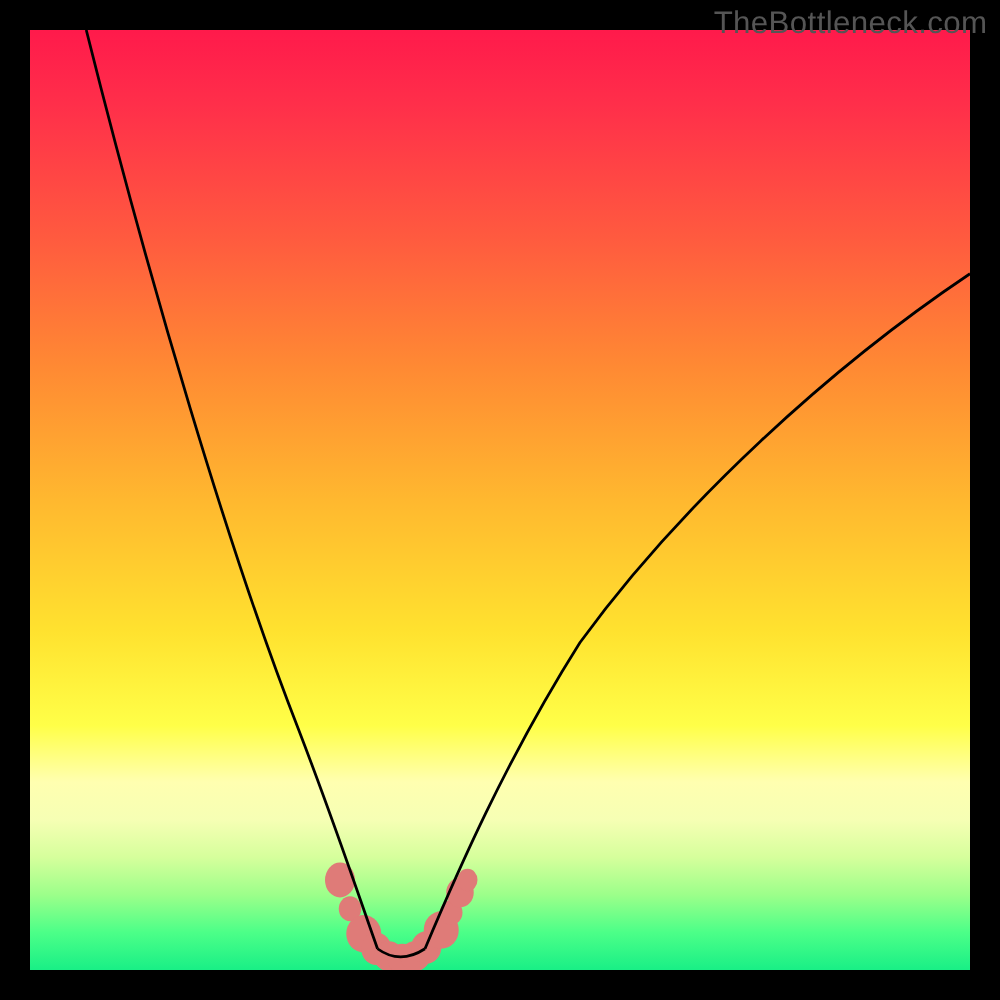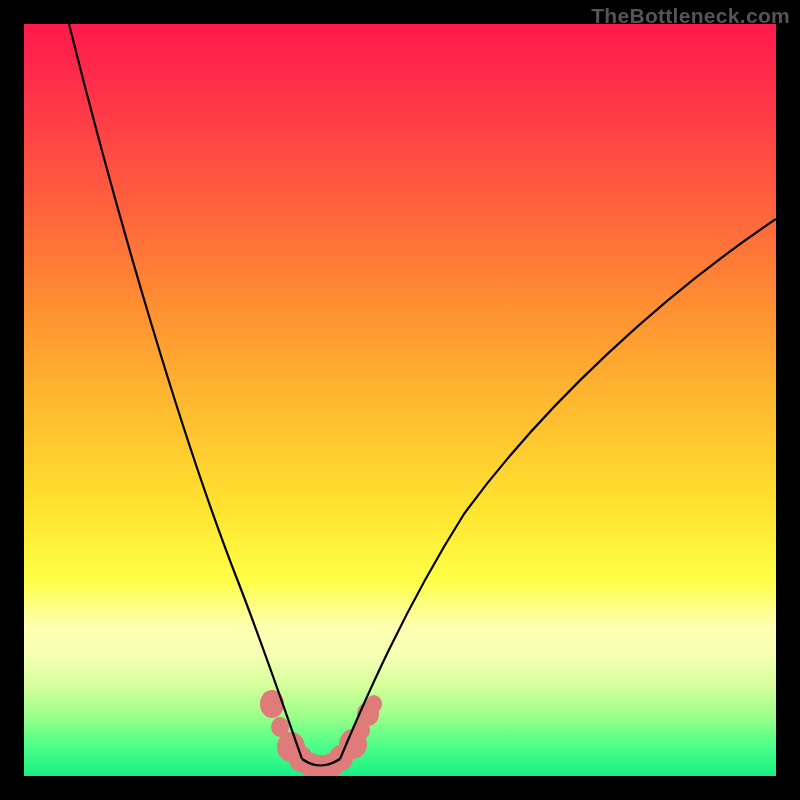--- a/index.html
+++ b/index.html
@@ -30,23 +30,23 @@
       #d6ff9c 88%,
       #9cff8a 92%,
       #4cff88 96%,
       #19ef86 100%);
   }
   .watermark {
     position: absolute;
     top: 4px;
     right: 10px;
     color: #555;
-    font-size: 21px;
+    font-size: 25px;
     letter-spacing: 0.3px;
-    font-weight: 700;
+    font-weight: 400;
   }
   svg.plot {
     position: absolute;
     left: 0;
     top: 0;
     width: 752px;
     height: 752px;
   }
   .curve {
     fill: none;

